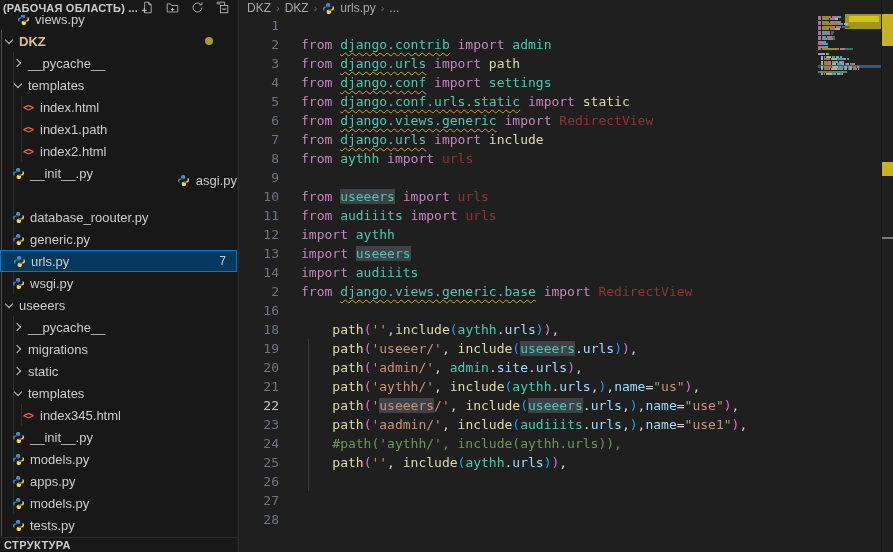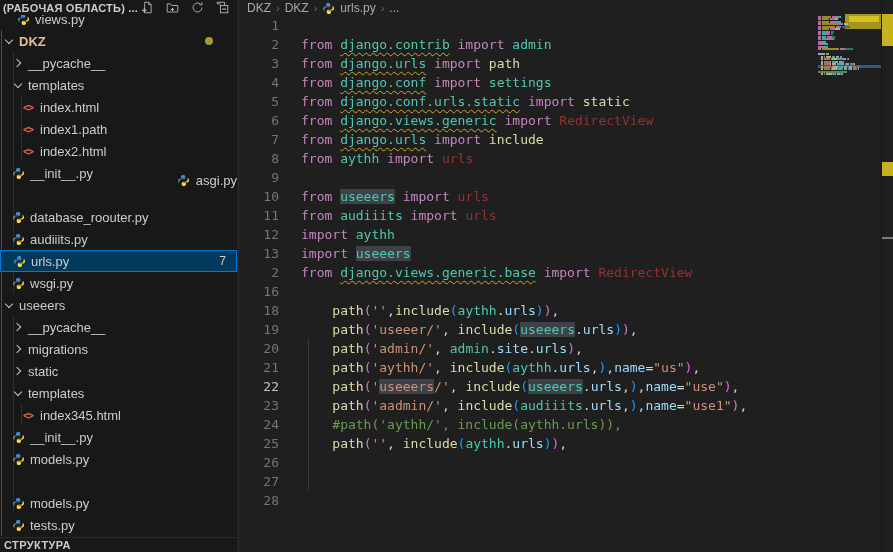--- a/index.html
+++ b/index.html
@@ -142,21 +142,21 @@
           </span>
           <span class="lbl">database_roouter.py</span>
         </div>
         <div class="trow" style="top: 228px; padding-left: 11px;">
           <span class="ficon">
             <svg width="13" height="13" viewBox="0 0 16 16">
               <path fill="#4b8bbe" d="M7.9 1.2c-2 0-3 .8-3 2.2v1.5h3.2v.6H4.1C2.4 5.5 1.2 6.6 1.2 8.4c0 1.3.6 2.3 1.8 2.7V9c0-1.4 1.2-2.5 2.7-2.5h2.4c1.2 0 2.1-.9 2.1-2.1V3.4c0-1.4-1-2.2-2.3-2.2z"></path>
               <path fill="#ffd43b" d="M8.1 14.8c2 0 3-.8 3-2.2v-1.5H7.9v-.6h4c1.7 0 2.9-1.1 2.9-2.9 0-1.3-.6-2.3-1.8-2.7V7c0 1.4-1.2 2.5-2.7 2.5H7.9c-1.2 0-2.1.9-2.1 2.1v1c0 1.4 1 2.2 2.3 2.2z"></path>
             </svg>
           </span>
-          <span class="lbl">audiiits.py</span>
+          <span class="lbl">generic.py</span>
         </div>
         <div class="trow selected" style="top: 250px; padding-left: 11px;">
           <span class="ficon">
             <svg width="13" height="13" viewBox="0 0 16 16">
               <path fill="#4b8bbe" d="M7.9 1.2c-2 0-3 .8-3 2.2v1.5h3.2v.6H4.1C2.4 5.5 1.2 6.6 1.2 8.4c0 1.3.6 2.3 1.8 2.7V9c0-1.4 1.2-2.5 2.7-2.5h2.4c1.2 0 2.1-.9 2.1-2.1V3.4c0-1.4-1-2.2-2.3-2.2z"></path>
               <path fill="#ffd43b" d="M8.1 14.8c2 0 3-.8 3-2.2v-1.5H7.9v-.6h4c1.7 0 2.9-1.1 2.9-2.9 0-1.3-.6-2.3-1.8-2.7V7c0 1.4-1.2 2.5-2.7 2.5H7.9c-1.2 0-2.1.9-2.1 2.1v1c0 1.4 1 2.2 2.3 2.2z"></path>
             </svg>
           </span>
           <span class="lbl">urls.py</span>
           <span class="badge">7</span>
@@ -204,20 +204,29 @@
           <span class="lbl">__init__.py</span>
         </div>
         <div class="trow" style="top: 448px; padding-left: 11px;">
           <span class="ficon">
             <svg width="13" height="13" viewBox="0 0 16 16">
               <path fill="#4b8bbe" d="M7.9 1.2c-2 0-3 .8-3 2.2v1.5h3.2v.6H4.1C2.4 5.5 1.2 6.6 1.2 8.4c0 1.3.6 2.3 1.8 2.7V9c0-1.4 1.2-2.5 2.7-2.5h2.4c1.2 0 2.1-.9 2.1-2.1V3.4c0-1.4-1-2.2-2.3-2.2z"></path>
               <path fill="#ffd43b" d="M8.1 14.8c2 0 3-.8 3-2.2v-1.5H7.9v-.6h4c1.7 0 2.9-1.1 2.9-2.9 0-1.3-.6-2.3-1.8-2.7V7c0 1.4-1.2 2.5-2.7 2.5H7.9c-1.2 0-2.1.9-2.1 2.1v1c0 1.4 1 2.2 2.3 2.2z"></path>
             </svg>
           </span>
           <span class="lbl">models.py</span>
+        </div>
+        <div class="trow" style="top: 470px; padding-left: 11px;">
+          <span class="ficon">
+            <svg width="13" height="13" viewBox="0 0 16 16">
+              <path fill="#4b8bbe" d="M7.9 1.2c-2 0-3 .8-3 2.2v1.5h3.2v.6H4.1C2.4 5.5 1.2 6.6 1.2 8.4c0 1.3.6 2.3 1.8 2.7V9c0-1.4 1.2-2.5 2.7-2.5h2.4c1.2 0 2.1-.9 2.1-2.1V3.4c0-1.4-1-2.2-2.3-2.2z"></path>
+              <path fill="#ffd43b" d="M8.1 14.8c2 0 3-.8 3-2.2v-1.5H7.9v-.6h4c1.7 0 2.9-1.1 2.9-2.9 0-1.3-.6-2.3-1.8-2.7V7c0 1.4-1.2 2.5-2.7 2.5H7.9c-1.2 0-2.1.9-2.1 2.1v1c0 1.4 1 2.2 2.3 2.2z"></path>
+            </svg>
+          </span>
+          <span class="lbl">apps.py</span>
         </div>
         <div class="trow" style="top: 514px; padding-left: 11px;">
           <span class="ficon">
             <svg width="13" height="13" viewBox="0 0 16 16">
               <path fill="#4b8bbe" d="M7.9 1.2c-2 0-3 .8-3 2.2v1.5h3.2v.6H4.1C2.4 5.5 1.2 6.6 1.2 8.4c0 1.3.6 2.3 1.8 2.7V9c0-1.4 1.2-2.5 2.7-2.5h2.4c1.2 0 2.1-.9 2.1-2.1V3.4c0-1.4-1-2.2-2.3-2.2z"></path>
               <path fill="#ffd43b" d="M8.1 14.8c2 0 3-.8 3-2.2v-1.5H7.9v-.6h4c1.7 0 2.9-1.1 2.9-2.9 0-1.3-.6-2.3-1.8-2.7V7c0 1.4-1.2 2.5-2.7 2.5H7.9c-1.2 0-2.1.9-2.1 2.1v1c0 1.4 1 2.2 2.3 2.2z"></path>
             </svg>
           </span>
           <span class="lbl">tests.py</span>
         </div>
@@ -290,20 +299,21 @@
         <div class="cline"><span class="gut">4</span><span class="ctext"><span class="tk-kw">from </span><span class="tk-modsq">django.conf</span><span class="tk-kw"> import </span><span class="tk-mod">settings</span></span></div>
         <div class="cline"><span class="gut">5</span><span class="ctext"><span class="tk-kw">from </span><span class="tk-modsq">django.conf.urls.static</span><span class="tk-kw"> import </span><span class="tk-fn">static</span></span></div>
         <div class="cline"><span class="gut">6</span><span class="ctext"><span class="tk-kw">from </span><span class="tk-modsq">django.views.generic</span><span class="tk-kw"> import </span><span class="tk-modf">RedirectView</span></span></div>
         <div class="cline"><span class="gut">7</span><span class="ctext"><span class="tk-kw">from </span><span class="tk-modsq">django.urls</span><span class="tk-kw"> import </span><span class="tk-fn">include</span></span></div>
         <div class="cline"><span class="gut">8</span><span class="ctext"><span class="tk-kw">from </span><span class="tk-mod">aythh</span><span class="tk-kw"> import </span><span class="tk-modf">urls</span></span></div>
         <div class="cline"><span class="gut">9</span></div>
         <div class="cline"><span class="gut">10</span><span class="ctext"><span class="tk-kw">from </span><span class="tk-hl">useeers</span><span class="tk-kw"> import </span><span class="tk-modf">urls</span></span></div>
         <div class="cline"><span class="gut">11</span><span class="ctext"><span class="tk-kw">from </span><span class="tk-mod">audiiits</span><span class="tk-kw"> import </span><span class="tk-modf">urls</span></span></div>
         <div class="cline"><span class="gut">12</span><span class="ctext"><span class="tk-kw">import </span><span class="tk-mod">aythh</span></span></div>
         <div class="cline"><span class="gut">13</span><span class="ctext"><span class="tk-kw">import </span><span class="tk-hl">useeers</span></span></div>
+        <div class="cline"><span class="gut">14</span><span class="ctext"><span class="tk-kw">import </span><span class="tk-mod">audiiits</span></span></div>
         <div class="cline"><span class="gut">2</span><span class="ctext"><span class="tk-kw">from </span><span class="tk-modsq">django.views.generic.base</span><span class="tk-kw"> import </span><span class="tk-modf">RedirectView</span></span></div>
         <div class="cline"><span class="gut">16</span><span class="ctext"></span></div>
         <div class="cline"><span class="gut">18</span><span class="ctext"><span class="tk-pl">    </span><span class="tk-fn">path</span><span class="tk-b2">(</span><span class="tk-str">''</span><span class="tk-pl">,</span><span class="tk-fn">include</span><span class="tk-b3">(</span><span class="tk-mod">aythh</span><span class="tk-pl">.</span><span class="tk-attr">urls</span><span class="tk-b3">)</span><span class="tk-b2">)</span><span class="tk-pl">,</span></span></div>
         <div class="cline"><span class="gut">19</span><span class="ctext"><span class="tk-pl">    </span><span class="tk-fn">path</span><span class="tk-b2">(</span><span class="tk-str">'useeer/'</span><span class="tk-pl">, </span><span class="tk-fn">include</span><span class="tk-b3">(</span><span class="tk-hl">useeers</span><span class="tk-pl">.</span><span class="tk-attr">urls</span><span class="tk-b3">)</span><span class="tk-b2">)</span><span class="tk-pl">,</span></span></div>
         <div class="cline"><span class="gut">20</span><span class="ctext"><span class="tk-pl">    </span><span class="tk-fn">path</span><span class="tk-b2">(</span><span class="tk-str">'admin/'</span><span class="tk-pl">, </span><span class="tk-mod">admin</span><span class="tk-pl">.</span><span class="tk-attr">site</span><span class="tk-pl">.</span><span class="tk-attr">urls</span><span class="tk-b2">)</span><span class="tk-pl">,</span></span></div>
         <div class="cline"><span class="gut">21</span><span class="ctext"><span class="tk-pl">    </span><span class="tk-fn">path</span><span class="tk-b2">(</span><span class="tk-str">'aythh/'</span><span class="tk-pl">, </span><span class="tk-fn">include</span><span class="tk-b3">(</span><span class="tk-mod">aythh</span><span class="tk-pl">.</span><span class="tk-attr">urls</span><span class="tk-pl">,</span><span class="tk-b3">)</span><span class="tk-pl">,</span><span class="tk-attr">name</span><span class="tk-pl">=</span><span class="tk-str">"us"</span><span class="tk-b2">)</span><span class="tk-pl">,</span></span></div>
         <div class="cline cur"><span class="gut">22</span><span class="ctext"><span class="tk-pl">    </span><span class="tk-fn">path</span><span class="tk-b2">(</span><span class="tk-str">'</span><span class="tk-strhl">useeers</span><span class="tk-str">/'</span><span class="tk-pl">, </span><span class="tk-fn">include</span><span class="tk-b3">(</span><span class="tk-hl">useeers</span><span class="tk-pl">.</span><span class="tk-attr">urls</span><span class="tk-pl">,</span><span class="tk-b3">)</span><span class="tk-pl">,</span><span class="tk-attr">name</span><span class="tk-pl">=</span><span class="tk-str">"use"</span><span class="tk-b2">)</span><span class="tk-pl">,</span></span></div>
         <div class="cline"><span class="gut">23</span><span class="ctext"><span class="tk-pl">    </span><span class="tk-fn">path</span><span class="tk-b2">(</span><span class="tk-str">'aadmin/'</span><span class="tk-pl">, </span><span class="tk-fn">include</span><span class="tk-b3">(</span><span class="tk-mod">audiiits</span><span class="tk-pl">.</span><span class="tk-attr">urls</span><span class="tk-pl">,</span><span class="tk-b3">)</span><span class="tk-pl">,</span><span class="tk-attr">name</span><span class="tk-pl">=</span><span class="tk-str">"use1"</span><span class="tk-b2">)</span><span class="tk-pl">,</span></span></div>
         <div class="cline"><span class="gut">24</span><span class="ctext"><span class="tk-cm">    #path('aythh/', include(aythh.urls)),</span></span></div>
         <div class="cline"><span class="gut">25</span><span class="ctext"><span class="tk-pl">    </span><span class="tk-fn">path</span><span class="tk-b2">(</span><span class="tk-str">''</span><span class="tk-pl">, </span><span class="tk-fn">include</span><span class="tk-b3">(</span><span class="tk-mod">aythh</span><span class="tk-pl">.</span><span class="tk-attr">urls</span><span class="tk-b3">)</span><span class="tk-b2">)</span><span class="tk-pl">,</span></span></div>

